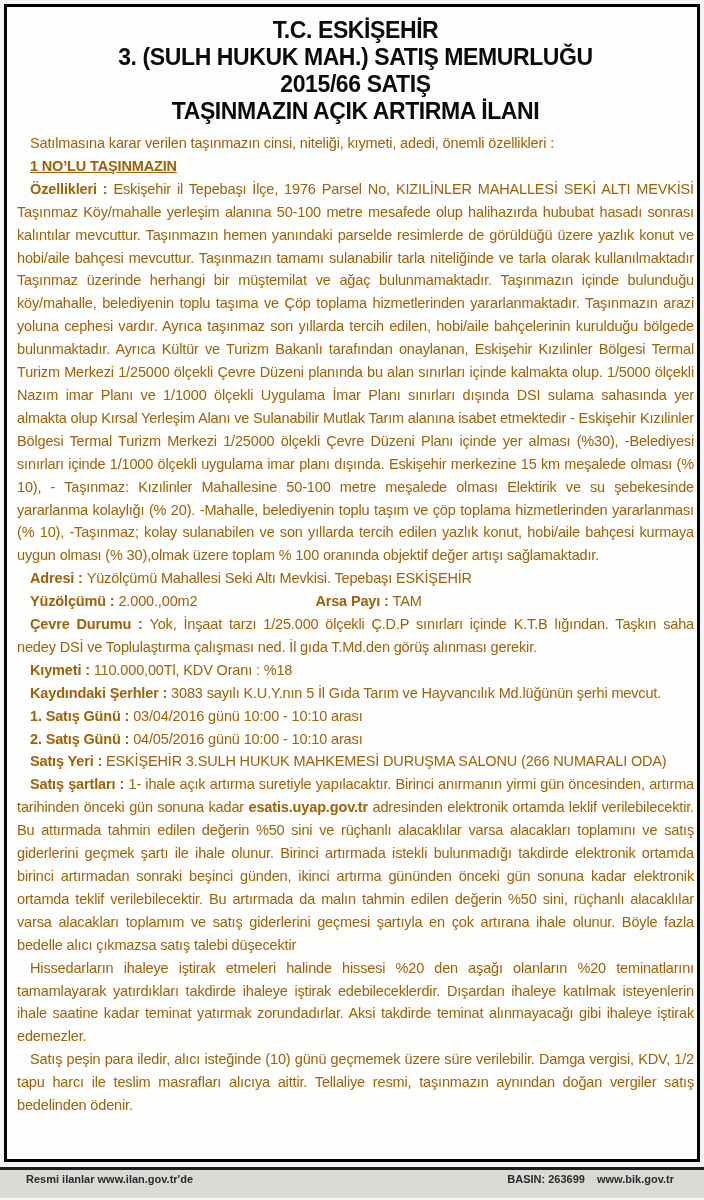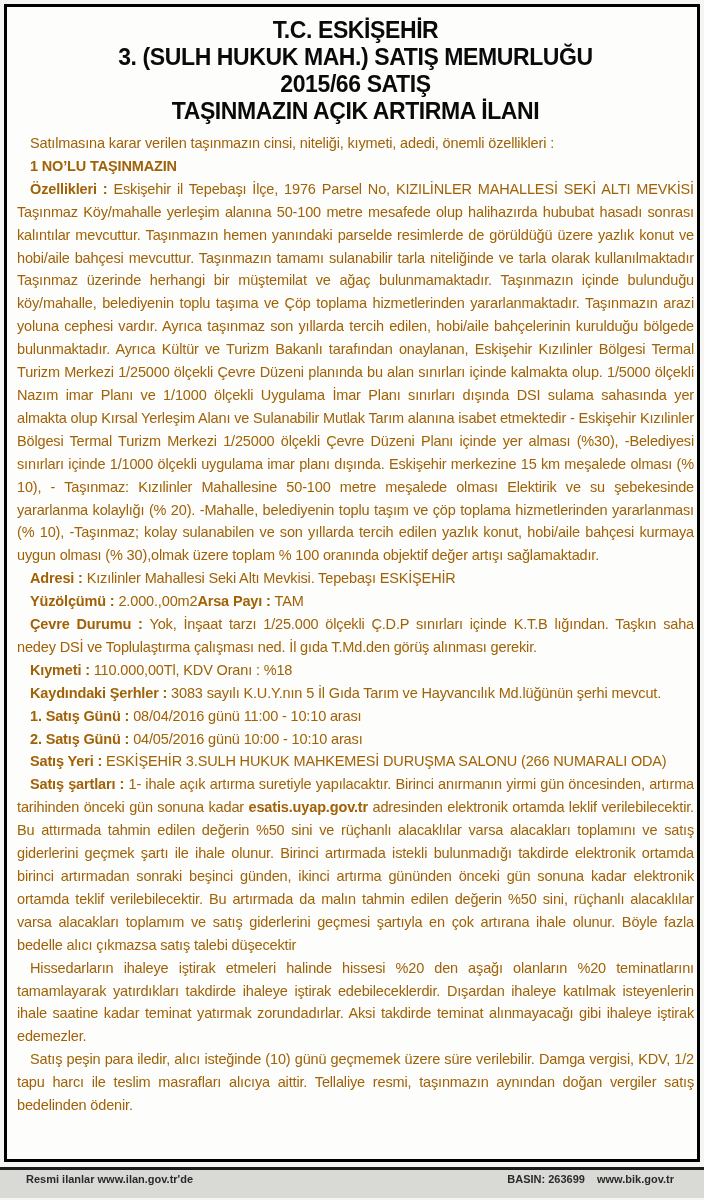--- a/index.html
+++ b/index.html
@@ -31,22 +31,22 @@
   .content {
     margin-top:7px;
     font-size:14.5px;
     line-height:22.9px;
     color:#a16207;
     text-align:justify;
     letter-spacing:-0.15px;
   }
   .content p { margin:0; text-indent:13px; }
   .lbl { font-weight:bold; }
-  .heading-underline { font-weight:bold; }
-  .gap { }
+  .heading-underline { font-weight:bold; text-decoration:underline; }
+  .gap { margin-left:118px; }
   .footer-bar {
     position:absolute; left:0; top:1167px;
     width:704px; box-sizing:border-box;
     border-top:3px solid #1c1c1c;
     background:#d9d9d6;
     display:flex; justify-content:space-between; align-items:center;
     padding:3px 30px 13px 26px;
     font-size:11px; font-weight:bold; color:#2a2a2a;
     letter-spacing:0;
   }
@@ -59,26 +59,26 @@
   <div class="masthead">
     <div>T.C. ESKİŞEHİR</div>
     <div>3. (SULH HUKUK MAH.) SATIŞ MEMURLUĞU</div>
     <div>2015/66 SATIŞ</div>
     <div>TAŞINMAZIN AÇIK ARTIRMA İLANI</div>
   </div>
   <div class="content">
       <p><span>Satılmasına karar verilen taşınmazın cinsi, niteliği, kıymeti, adedi, önemli özellikleri :</span></p>
       <p class="heading-underline"><span>1 NO’LU TAŞINMAZIN</span></p>
       <p><span class="lbl">Özellikleri : </span><span>Eskişehir il Tepebaşı İlçe, 1976 Parsel No, KIZILİNLER MAHALLESİ SEKİ ALTI MEVKİSİ Taşınmaz Köy/mahalle yerleşim alanına 50-100 metre mesafede olup halihazırda hububat hasadı sonrası kalıntılar mevcuttur. Taşınmazın hemen yanındaki parselde resimlerde de görüldüğü üzere yazlık konut ve hobi/aile bahçesi mevcuttur. Taşınmazın tamamı sulanabilir tarla niteliğinde ve tarla olarak kullanılmaktadır Taşınmaz üzerinde herhangi bir müştemilat ve ağaç bulunmamaktadır. Taşınmazın içinde bulunduğu köy/mahalle, belediyenin toplu taşıma ve Çöp toplama hizmetlerinden yararlanmaktadır. Taşınmazın arazi yoluna cephesi vardır. Ayrıca taşınmaz son yıllarda tercih edilen, hobi/aile bahçelerinin kurulduğu bölgede bulunmaktadır. Ayrıca Kültür ve Turizm Bakanlı tarafından onaylanan, Eskişehir Kızılinler Bölgesi Termal Turizm Merkezi 1/25000 ölçekli Çevre Düzeni planında bu alan sınırları içinde kalmakta olup. 1/5000 ölçekli Nazım imar Planı ve 1/1000 ölçekli Uygulama İmar Planı sınırları dışında DSI sulama sahasında yer almakta olup Kırsal Yerleşim Alanı ve Sulanabilir Mutlak Tarım alanına isabet etmektedir - Eskişehir Kızılinler Bölgesi Termal Turizm Merkezi 1/25000 ölçekli Çevre Düzeni Planı içinde yer alması (%30), -Belediyesi sınırları içinde 1/1000 ölçekli uygulama imar planı dışında. Eskişehir merkezine 15 km meşalede olması (% 10), - Taşınmaz: Kızılinler Mahallesine 50-100 metre meşalede olması Elektirik ve su şebekesinde yararlanma kolaylığı (% 20). -Mahalle, belediyenin toplu taşım ve çöp toplama hizmetlerinden yararlanması (% 10), -Taşınmaz; kolay sulanabilen ve son yıllarda tercih edilen yazlık konut, hobi/aile bahçesi kurmaya uygun olması (% 30),olmak üzere toplam % 100 oranında objektif değer artışı sağlamaktadır.</span></p>
-      <p><span class="lbl">Adresi : </span><span>Kızılinler Mahallesi Seki Altı Mevkisi. Tepebaşı ESKİŞEHİR</span></p>
+      <p><span class="lbl">Adresi : </span><span>Yüzölçümü Mahallesi Seki Altı Mevkisi. Tepebaşı ESKİŞEHİR</span></p>
       <p><span class="lbl">Yüzölçümü : </span><span>2.000.,00m2</span><span class="lbl gap">Arsa Payı : </span><span>TAM</span></p>
       <p><span class="lbl">Çevre Durumu : </span><span>Yok, İnşaat tarzı 1/25.000 ölçekli Ç.D.P sınırları içinde K.T.B lığından. Taşkın saha nedey DSİ ve Toplulaştırma çalışması ned. İl gıda T.Md.den görüş alınması gerekir.</span></p>
       <p><span class="lbl">Kıymeti : </span><span>110.000,00Tl, KDV Oranı : %18</span></p>
       <p><span class="lbl">Kaydındaki Şerhler : </span><span>3083 sayılı K.U.Y.nın 5 İl Gıda Tarım ve Hayvancılık Md.lüğünün şerhi mevcut.</span></p>
-      <p><span class="lbl">1. Satış Günü : </span><span>08/04/2016 günü 11:00 - 10:10 arası</span></p>
+      <p><span class="lbl">1. Satış Günü : </span><span>03/04/2016 günü 10:00 - 10:10 arası</span></p>
       <p><span class="lbl">2. Satış Günü : </span><span>04/05/2016 günü 10:00 - 10:10 arası</span></p>
       <p><span class="lbl">Satış Yeri : </span><span>ESKİŞEHİR 3.SULH HUKUK MAHKEMESİ DURUŞMA SALONU (266 NUMARALI ODA)</span></p>
       <p><span class="lbl">Satış şartları : </span><span>1- ihale açık artırma suretiyle yapılacaktır. Birinci anırmanın yirmi gün öncesinden, artırma tarihinden önceki gün sonuna kadar </span><span class="lbl">esatis.uyap.gov.tr</span><span> adresinden elektronik ortamda leklif verilebilecektir. Bu attırmada tahmin edilen değerin %50 sini ve rüçhanlı alacaklılar varsa alacakları toplamını ve satış giderlerini geçmek şartı ile ihale olunur. Birinci artırmada istekli bulunmadığı takdirde elektronik ortamda birinci artırmadan sonraki beşinci günden, ikinci artırma gününden önceki gün sonuna kadar elektronik ortamda teklif verilebilecektir. Bu artırmada da malın tahmin edilen değerin %50 sini, rüçhanlı alacaklılar varsa alacakları toplamım ve satış giderlerini geçmesi şartıyla en çok artırana ihale olunur. Böyle fazla bedelle alıcı çıkmazsa satış talebi düşecektir</span></p>
       <p><span>Hissedarların ihaleye iştirak etmeleri halinde hissesi %20 den aşağı olanların %20 teminatlarını tamamlayarak yatırdıkları takdirde ihaleye iştirak edebileceklerdir. Dışardan ihaleye katılmak isteyenlerin ihale saatine kadar teminat yatırmak zorundadırlar. Aksi takdirde teminat alınmayacağı gibi ihaleye iştirak edemezler.</span></p>
       <p><span>Satış peşin para iledir, alıcı isteğinde (10) günü geçmemek üzere süre verilebilir. Damga vergisi, KDV, 1/2 tapu harcı ile teslim masrafları alıcıya aittir. Tellaliye resmi, taşınmazın aynından doğan vergiler satış bedelinden ödenir.</span></p>
     </div>
 </div>
 
 <div class="footer-bar">
   <span>Resmi ilanlar www.ilan.gov.tr'de</span>

